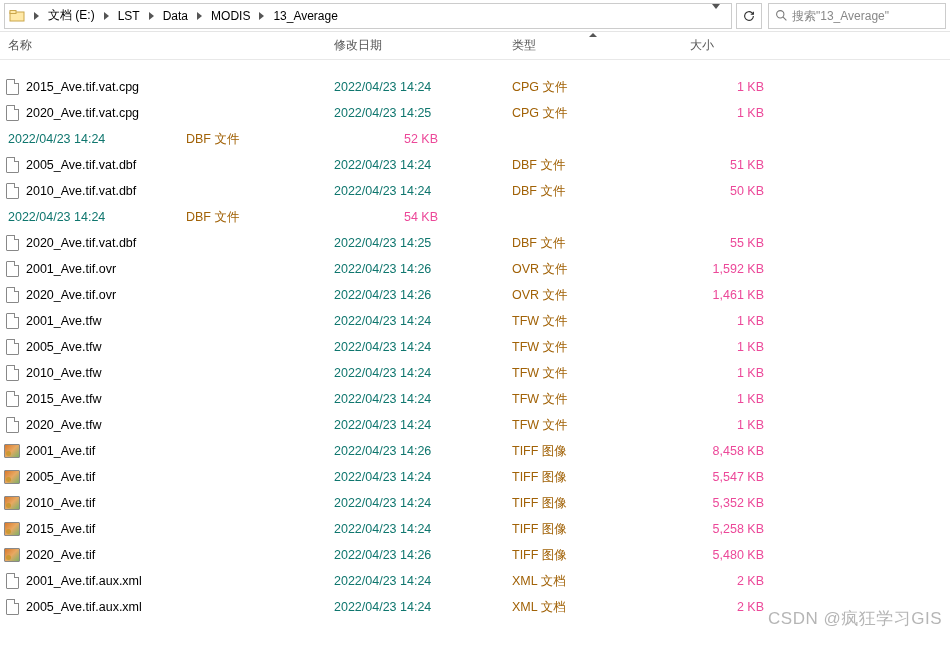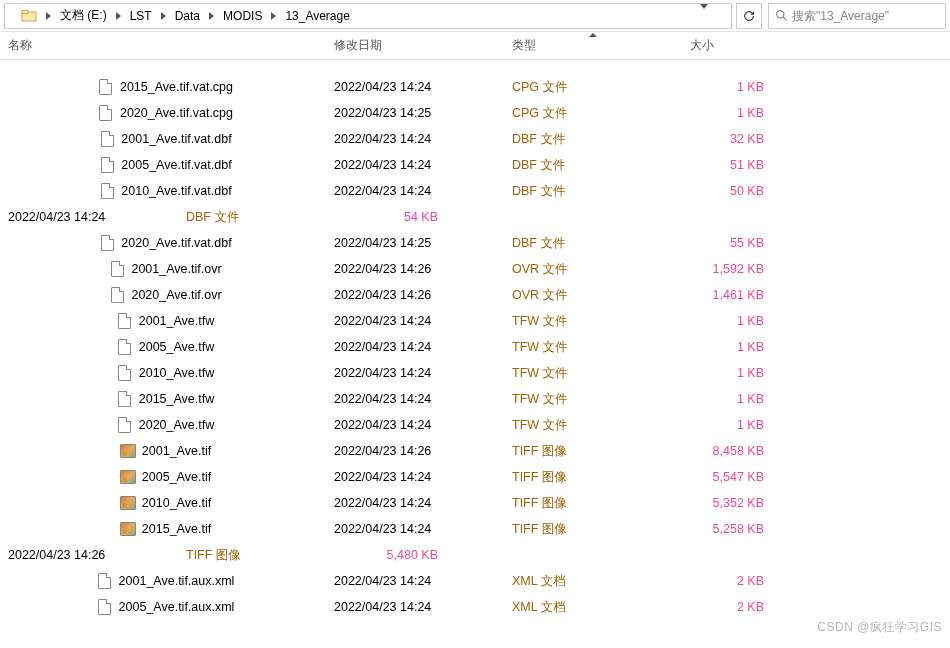--- a/index.html
+++ b/index.html
@@ -20,21 +20,21 @@
       border-bottom: 1px solid #e5e5e5;
       padding: 0 4px;
     }
     .breadcrumb {
       display: flex;
       align-items: center;
       flex: 1;
       height: 26px;
       border: 1px solid #ccc;
       background: #fff;
-      padding: 0 16px;
+      padding: 0 4px;
       overflow: hidden;
     }
     .breadcrumb-item {
       display: flex;
       align-items: center;
       padding: 0 6px;
       height: 100%;
       cursor: pointer;
       white-space: nowrap;
     }
@@ -78,37 +78,37 @@
     .sort-ind {
       position:absolute; top:1px; left:50%; transform:translateX(-50%);
       width:0;height:0;border-left:4px solid transparent;border-right:4px solid transparent;border-bottom:4px solid #555;
     }
 
     .file-list { overflow:hidden; }
     .row {
       display:flex; height:26px; align-items:center; font-size:12.5px; cursor:default;
     }
     .cell { padding:0 8px; display:flex; align-items:center; overflow:hidden; white-space:nowrap; }
-    .c-name { width:326px; padding-left:13px;justify-content:center;}
-    .c-date { width:178px; color:#000000;}
+    .c-name { width:326px; padding-left:4px;}
+    .c-date { width:178px; color:#0f766e;}
     .c-type { width:178px; color:#a16207;}
     .c-size { width:90px; color:#ec4899; justify-content:flex-end;}
     .icon { width:16px; height:16px; margin-right:6px; flex-shrink:0; display:flex; align-items:center; justify-content:center;}
     .icon-file {
       width:13px;height:16px; border:1px solid #888; border-radius:1px; background:#fff; position:relative;
     }
     .icon-file::before {
       content:""; position:absolute; top:-1px; right:-1px; width:4px;height:4px; background:#fff; border-left:1px solid #888; border-bottom:1px solid #888;
     }
     .icon-tif {
       width:16px;height:14px; background:linear-gradient(135deg,#d97a2c 0%, #e8a862 50%, #7fb069 100%); border:1px solid #888; border-radius:1px; position:relative;
     }
     .icon-tif::after{content:"";position:absolute;bottom:1px;left:1px;width:5px;height:5px;background:#c93;border-radius:50%;}
     .watermark {
-      position:absolute; right:8px; bottom:12px; color:rgba(120,120,120,0.55); font-size:12px; letter-spacing:0.5px; pointer-events:none;
+      position:absolute; right:8px; bottom:18px; color:rgba(120,120,120,0.55); font-size:17px; letter-spacing:0.5px; pointer-events:none;
     }
     .partial-row { height:14px; overflow:hidden; opacity:0.7; display:flex;align-items:flex-end;}
     .partial-row .c-name span { color:#aaa; }
   </style>
 </head>
 <body>
 
 <div class="toolbar">
   <div class="breadcrumb">
     <span class="icon">
@@ -179,29 +179,23 @@
         <span class="icon">
           <span class="icon-file"></span>
         </span>
         <span>2020_Ave.tif.vat.cpg</span>
       </div>
       <div class="cell c-date">2022/04/23 14:25</div>
       <div class="cell c-type">CPG 文件</div>
       <div class="cell c-size">1 KB</div>
     </div>
     <div class="row">
-      <div class="cell c-name">
-        <span class="icon">
-          <span class="icon-file"></span>
-        </span>
-        <span>2001_Ave.tif.vat.dbf</span>
-      </div>
-      <div class="cell c-date">2022/04/23 14:24</div>
-      <div class="cell c-type">DBF 文件</div>
-      <div class="cell c-size">32 KB</div>
+      <div class="cell c-date">2022/04/23 14:24</div>
+      <div class="cell c-type">DBF 文件</div>
+      <div class="cell c-size">52 KB</div>
     </div>
     <div class="row">
       <div class="cell c-name">
         <span class="icon">
           <span class="icon-file"></span>
         </span>
         <span>2005_Ave.tif.vat.dbf</span>
       </div>
       <div class="cell c-date">2022/04/23 14:24</div>
       <div class="cell c-type">DBF 文件</div>
@@ -349,20 +343,26 @@
         <span class="icon">
           <span class="icon-tif"></span>
         </span>
         <span>2015_Ave.tif</span>
       </div>
       <div class="cell c-date">2022/04/23 14:24</div>
       <div class="cell c-type">TIFF 图像</div>
       <div class="cell c-size">5,258 KB</div>
     </div>
     <div class="row">
+      <div class="cell c-name">
+        <span class="icon">
+          <span class="icon-tif"></span>
+        </span>
+        <span>2020_Ave.tif</span>
+      </div>
       <div class="cell c-date">2022/04/23 14:26</div>
       <div class="cell c-type">TIFF 图像</div>
       <div class="cell c-size">5,480 KB</div>
     </div>
     <div class="row">
       <div class="cell c-name">
         <span class="icon">
           <span class="icon-file"></span>
         </span>
         <span>2001_Ave.tif.aux.xml</span>

